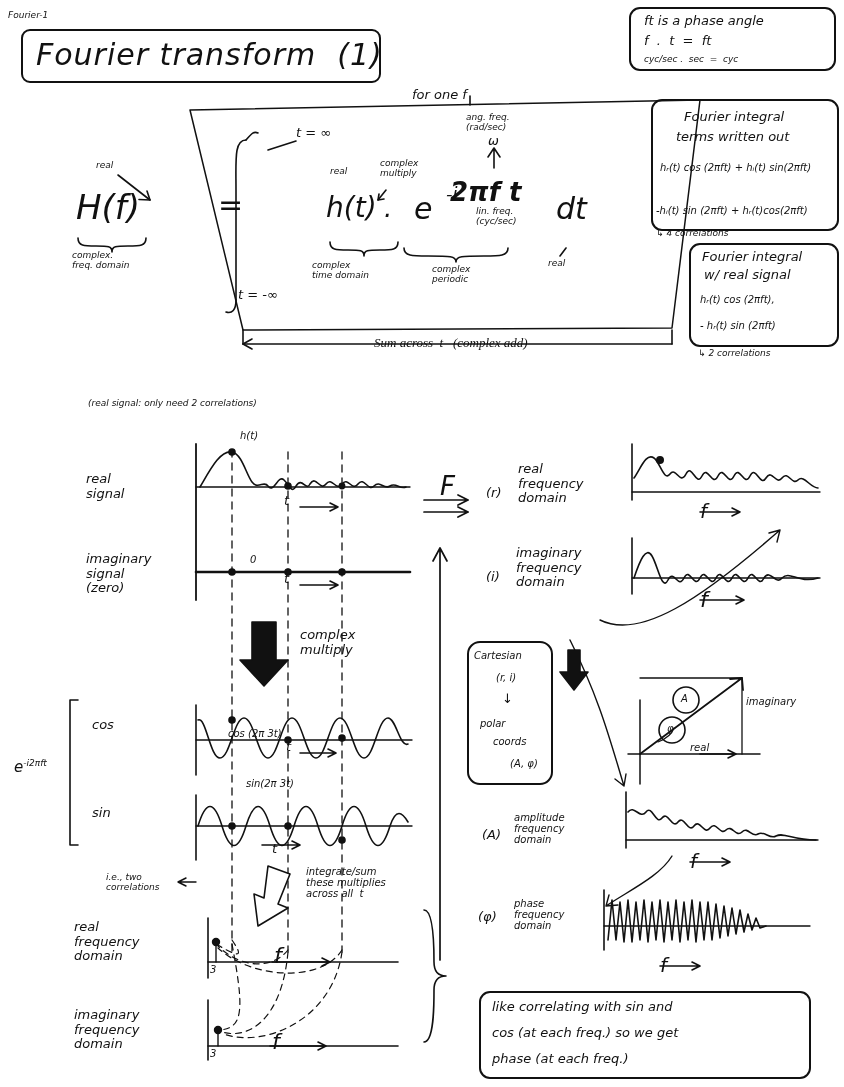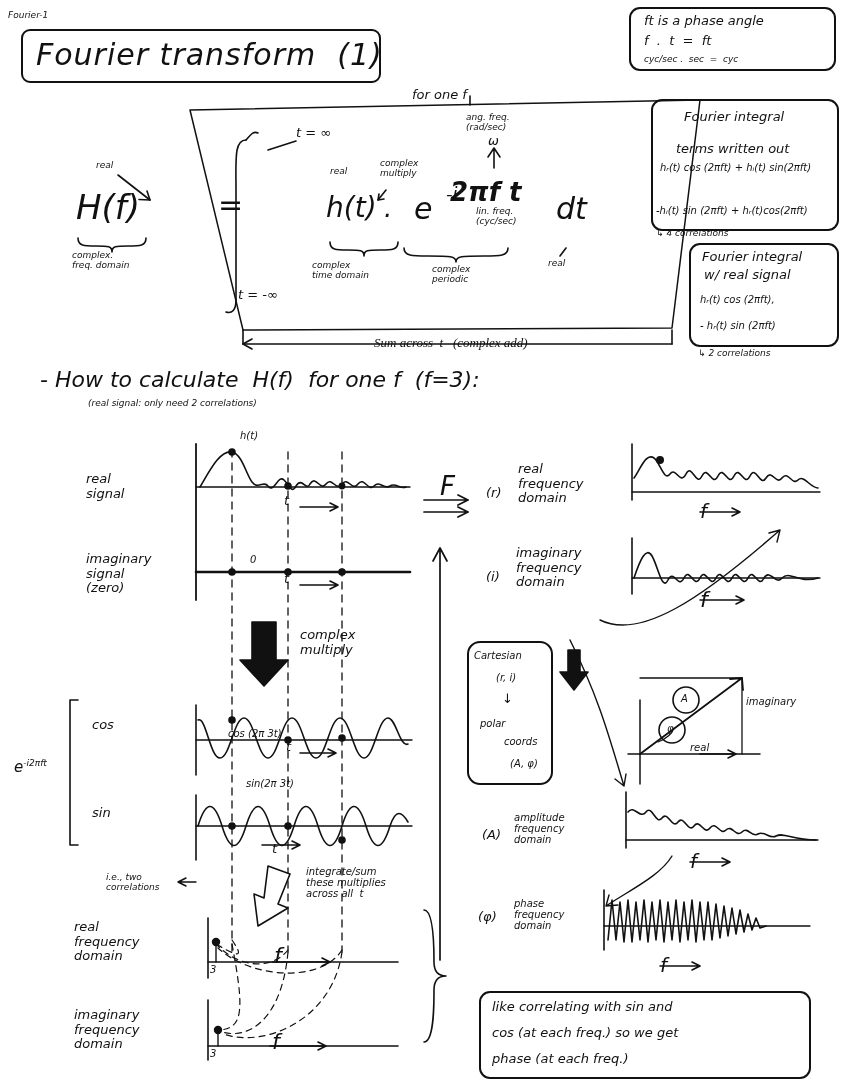--- a/index.html
+++ b/index.html
@@ -214,21 +214,21 @@
   <div class="t hand" style="left:36px;top:38px;font-size:30px;letter-spacing:1px;">Fourier transform  (1)</div>
 
   <div>
     <div class="t md hand" style="left:644px;top:14px;">ft is a phase angle</div>
     <div class="t md hand" style="left:644px;top:34px;">f  .  t  =  ft</div>
     <div class="t xs hand" style="left:644px;top:54px;">cyc/sec .  sec  =  cyc</div>
   </div>
 
   <div>
     <div class="t md hand" style="left:684px;top:110px;">Fourier integral</div>
-    <div class="t md hand" style="left:676px;top:130px;margin-top:12px;">terms written out</div>
+    <div class="t md hand" style="left:676px;top:130px;">terms written out</div>
     <div class="t sm hand" style="left:660px;top:162px;">hᵣ(t) cos (2πft) + hᵢ(t) sin(2πft)</div>
     <div class="t sm hand" style="left:656px;top:205px;">-hᵢ(t) sin (2πft) + hᵣ(t)cos(2πft)</div>
     <div class="t xs hand" style="left:656px;top:228px;">↳ 4 correlations</div>
   </div>
 
   <div>
     <div class="t md hand" style="left:702px;top:250px;">Fourier integral</div>
     <div class="t md hand" style="left:704px;top:268px;">w/ real signal</div>
     <div class="t sm hand" style="left:700px;top:294px;">hᵣ(t) cos (2πft),</div>
     <div class="t sm hand" style="left:700px;top:320px;">- hᵣ(t) sin (2πft)</div>
@@ -265,21 +265,20 @@
     <div class="t xs hand" style="left:72px;top:250px;white-space:pre;">complex.
 freq. domain</div>
     <div class="t xs hand" style="left:312px;top:260px;white-space:pre;">complex
 time domain</div>
     <div class="t xs hand" style="left:432px;top:264px;white-space:pre;">complex
 periodic</div>
 
     <div class="t md hand" style="left:374px;top:336px;font-family:Liberation Serif, serif;">Sum across  t   (complex add)</div>
   </div>
 
-  <div class="t hand" style="left:40px;top:368px;font-size:22px;">- How to calculate  H(f)  for one f  (f=3):</div>
   <div class="t xs hand" style="left:88px;top:398px;">(real signal: only need 2 correlations)</div>
 
   <div class="t md hand" style="left:86px;top:472px;white-space:pre;">real
 signal</div>
   <div class="t sm hand" style="left:240px;top:430px;">h(t)</div>
   <div class="t md hand" style="left:284px;top:494px;">t</div>
 
   <div class="t md hand" style="left:86px;top:552px;white-space:pre;">imaginary
 signal
 (zero)</div>
@@ -341,21 +340,21 @@
   <div class="t sm hand" style="left:514px;top:898px;white-space:pre;">phase
 frequency
 domain</div>
   <div class="t hand" style="left:660px;top:954px;font-size:20px;">f</div>
 
   <div>
     <div class="t sm hand" style="left:474px;top:650px;">Cartesian</div>
     <div class="t sm hand" style="left:496px;top:672px;">(r, i)</div>
     <div class="t md hand" style="left:502px;top:692px;">↓</div>
     <div class="t sm hand" style="left:480px;top:718px;">polar</div>
-    <div class="t sm hand" style="left:504px;top:736px;">coords</div>
+    <div class="t sm hand" style="left:493px;top:736px;">coords</div>
     <div class="t sm hand" style="left:486px;top:758px;margin-left:24px;">(A, φ)</div>
   </div>
 
   <div class="t sm hand" style="left:681px;top:693px;">A</div>
   <div class="t sm hand" style="left:667px;top:723px;">φ</div>
   <div class="t sm hand" style="left:690px;top:742px;">real</div>
   <div class="t sm hand" style="left:746px;top:696px;">imaginary</div>
 
   <div>
     <div class="t md hand" style="left:492px;top:1000px;">like correlating with sin and</div>

